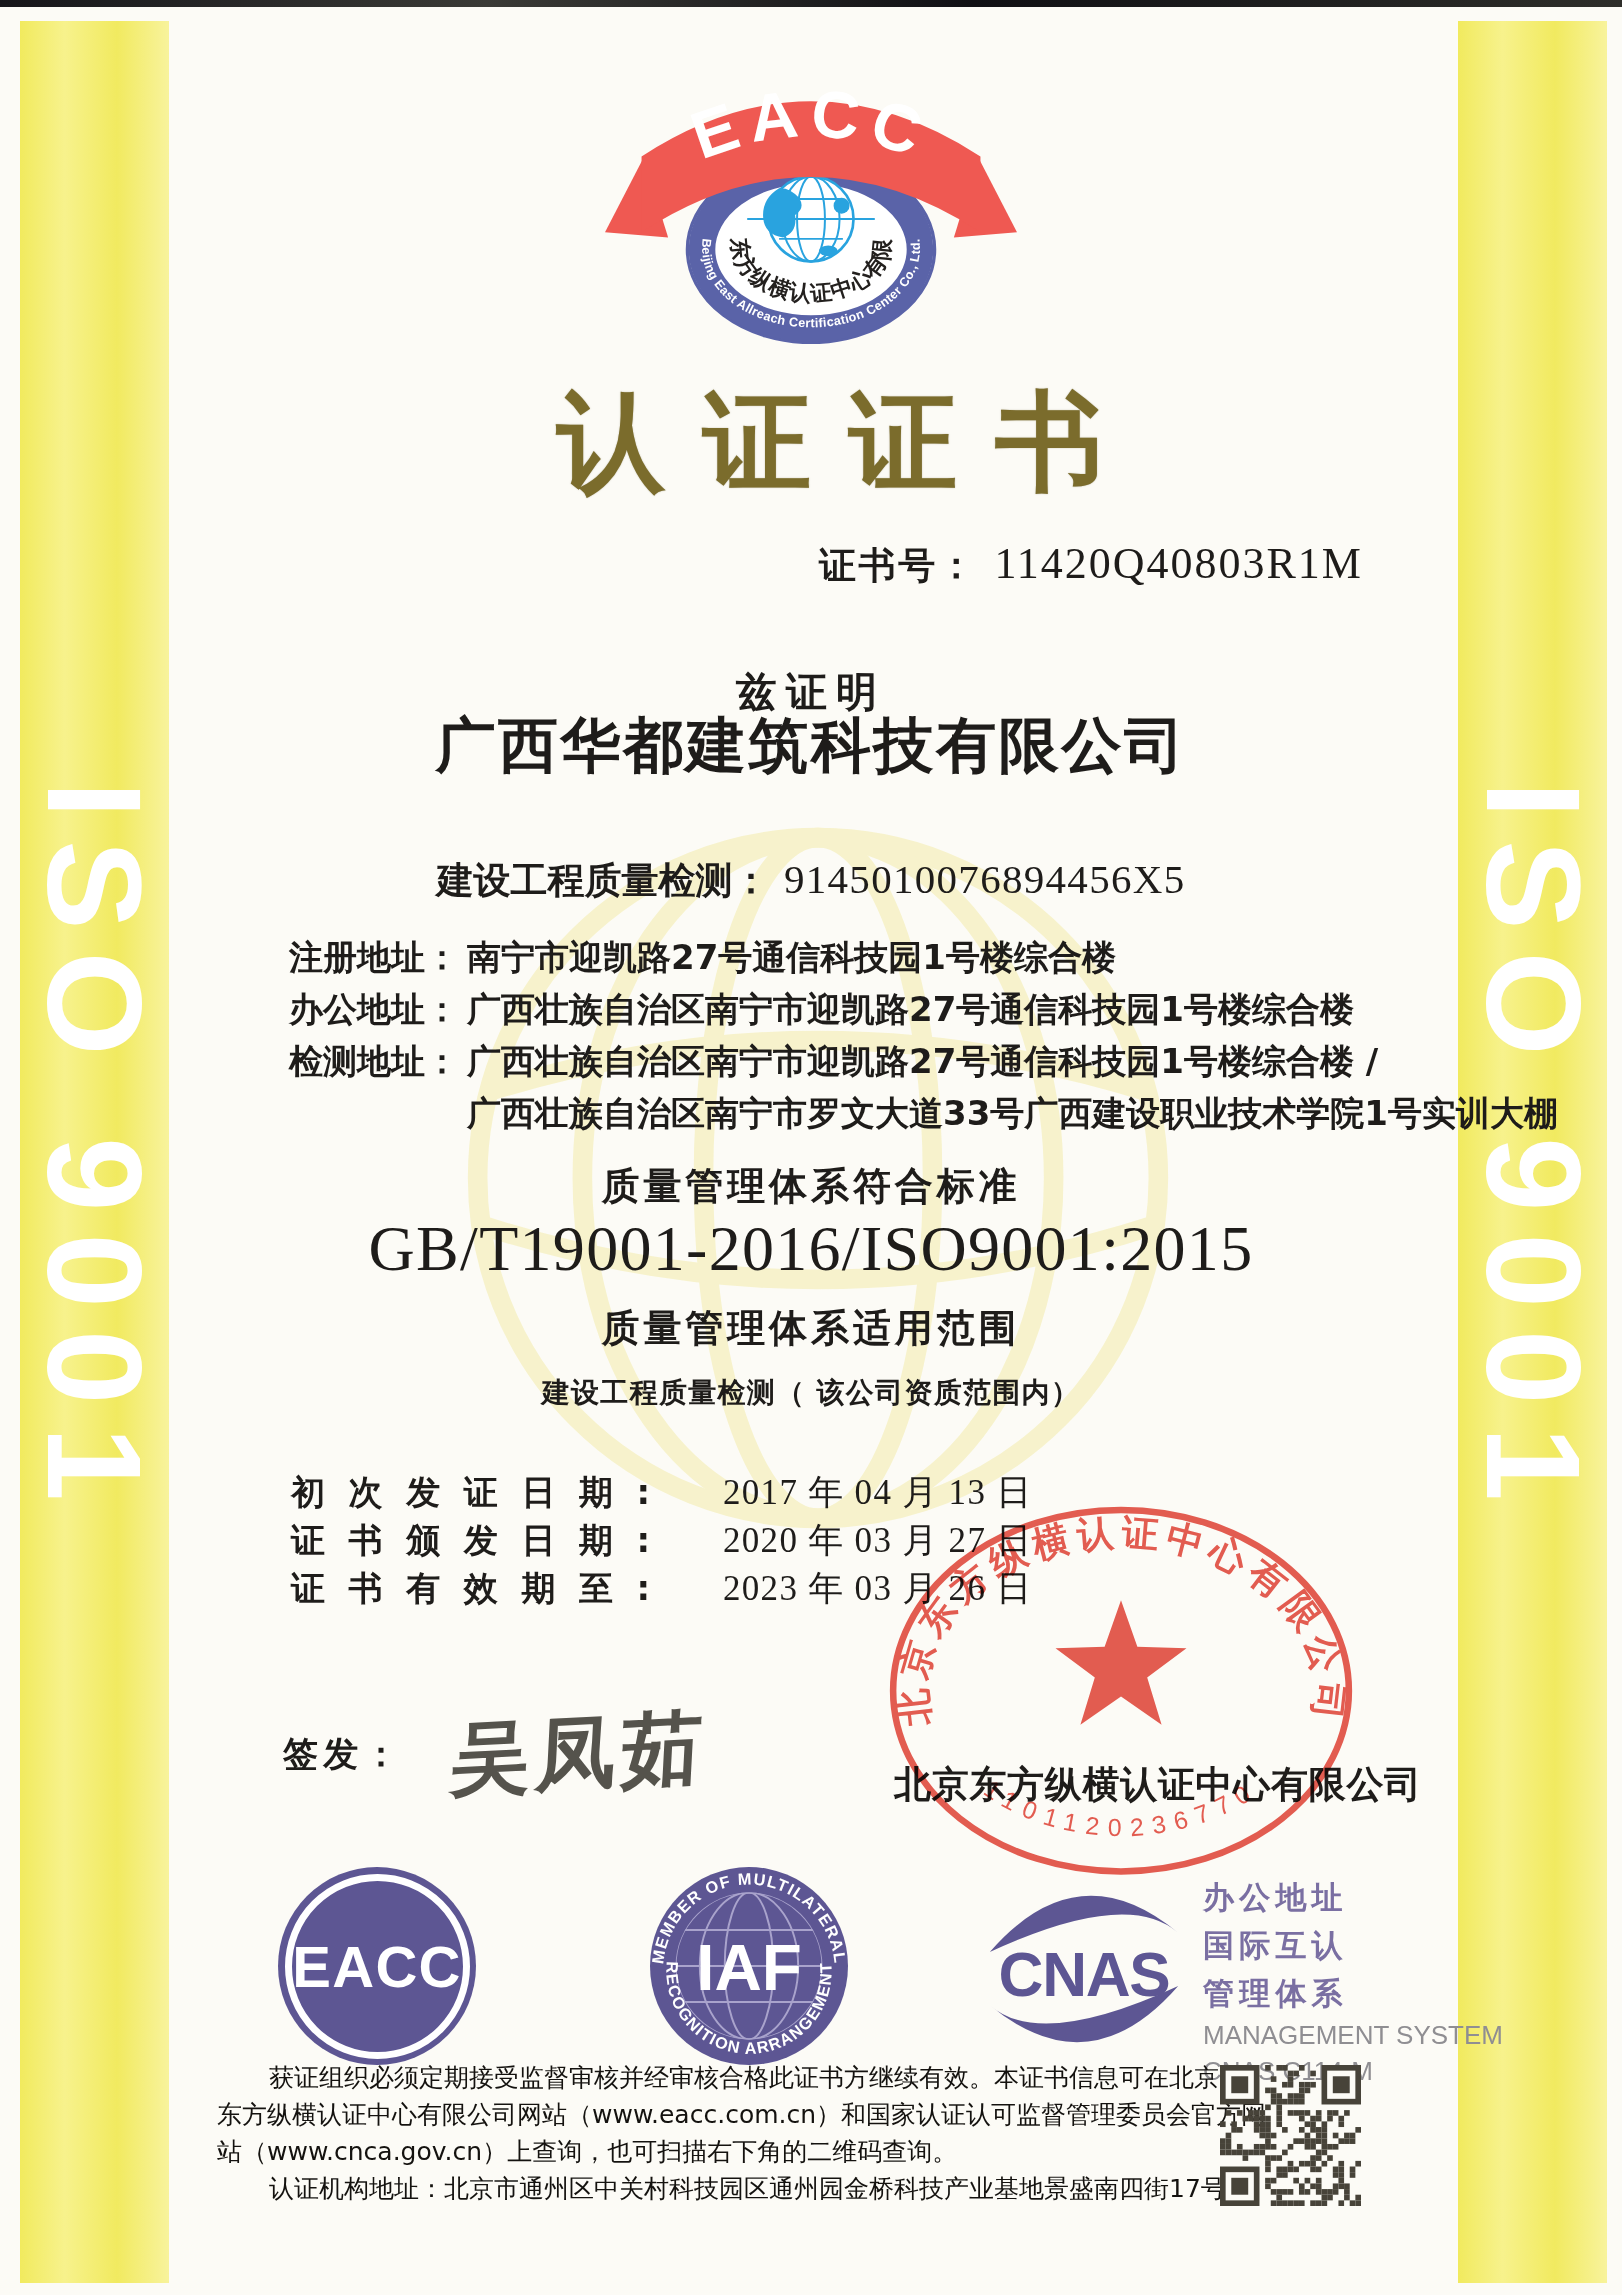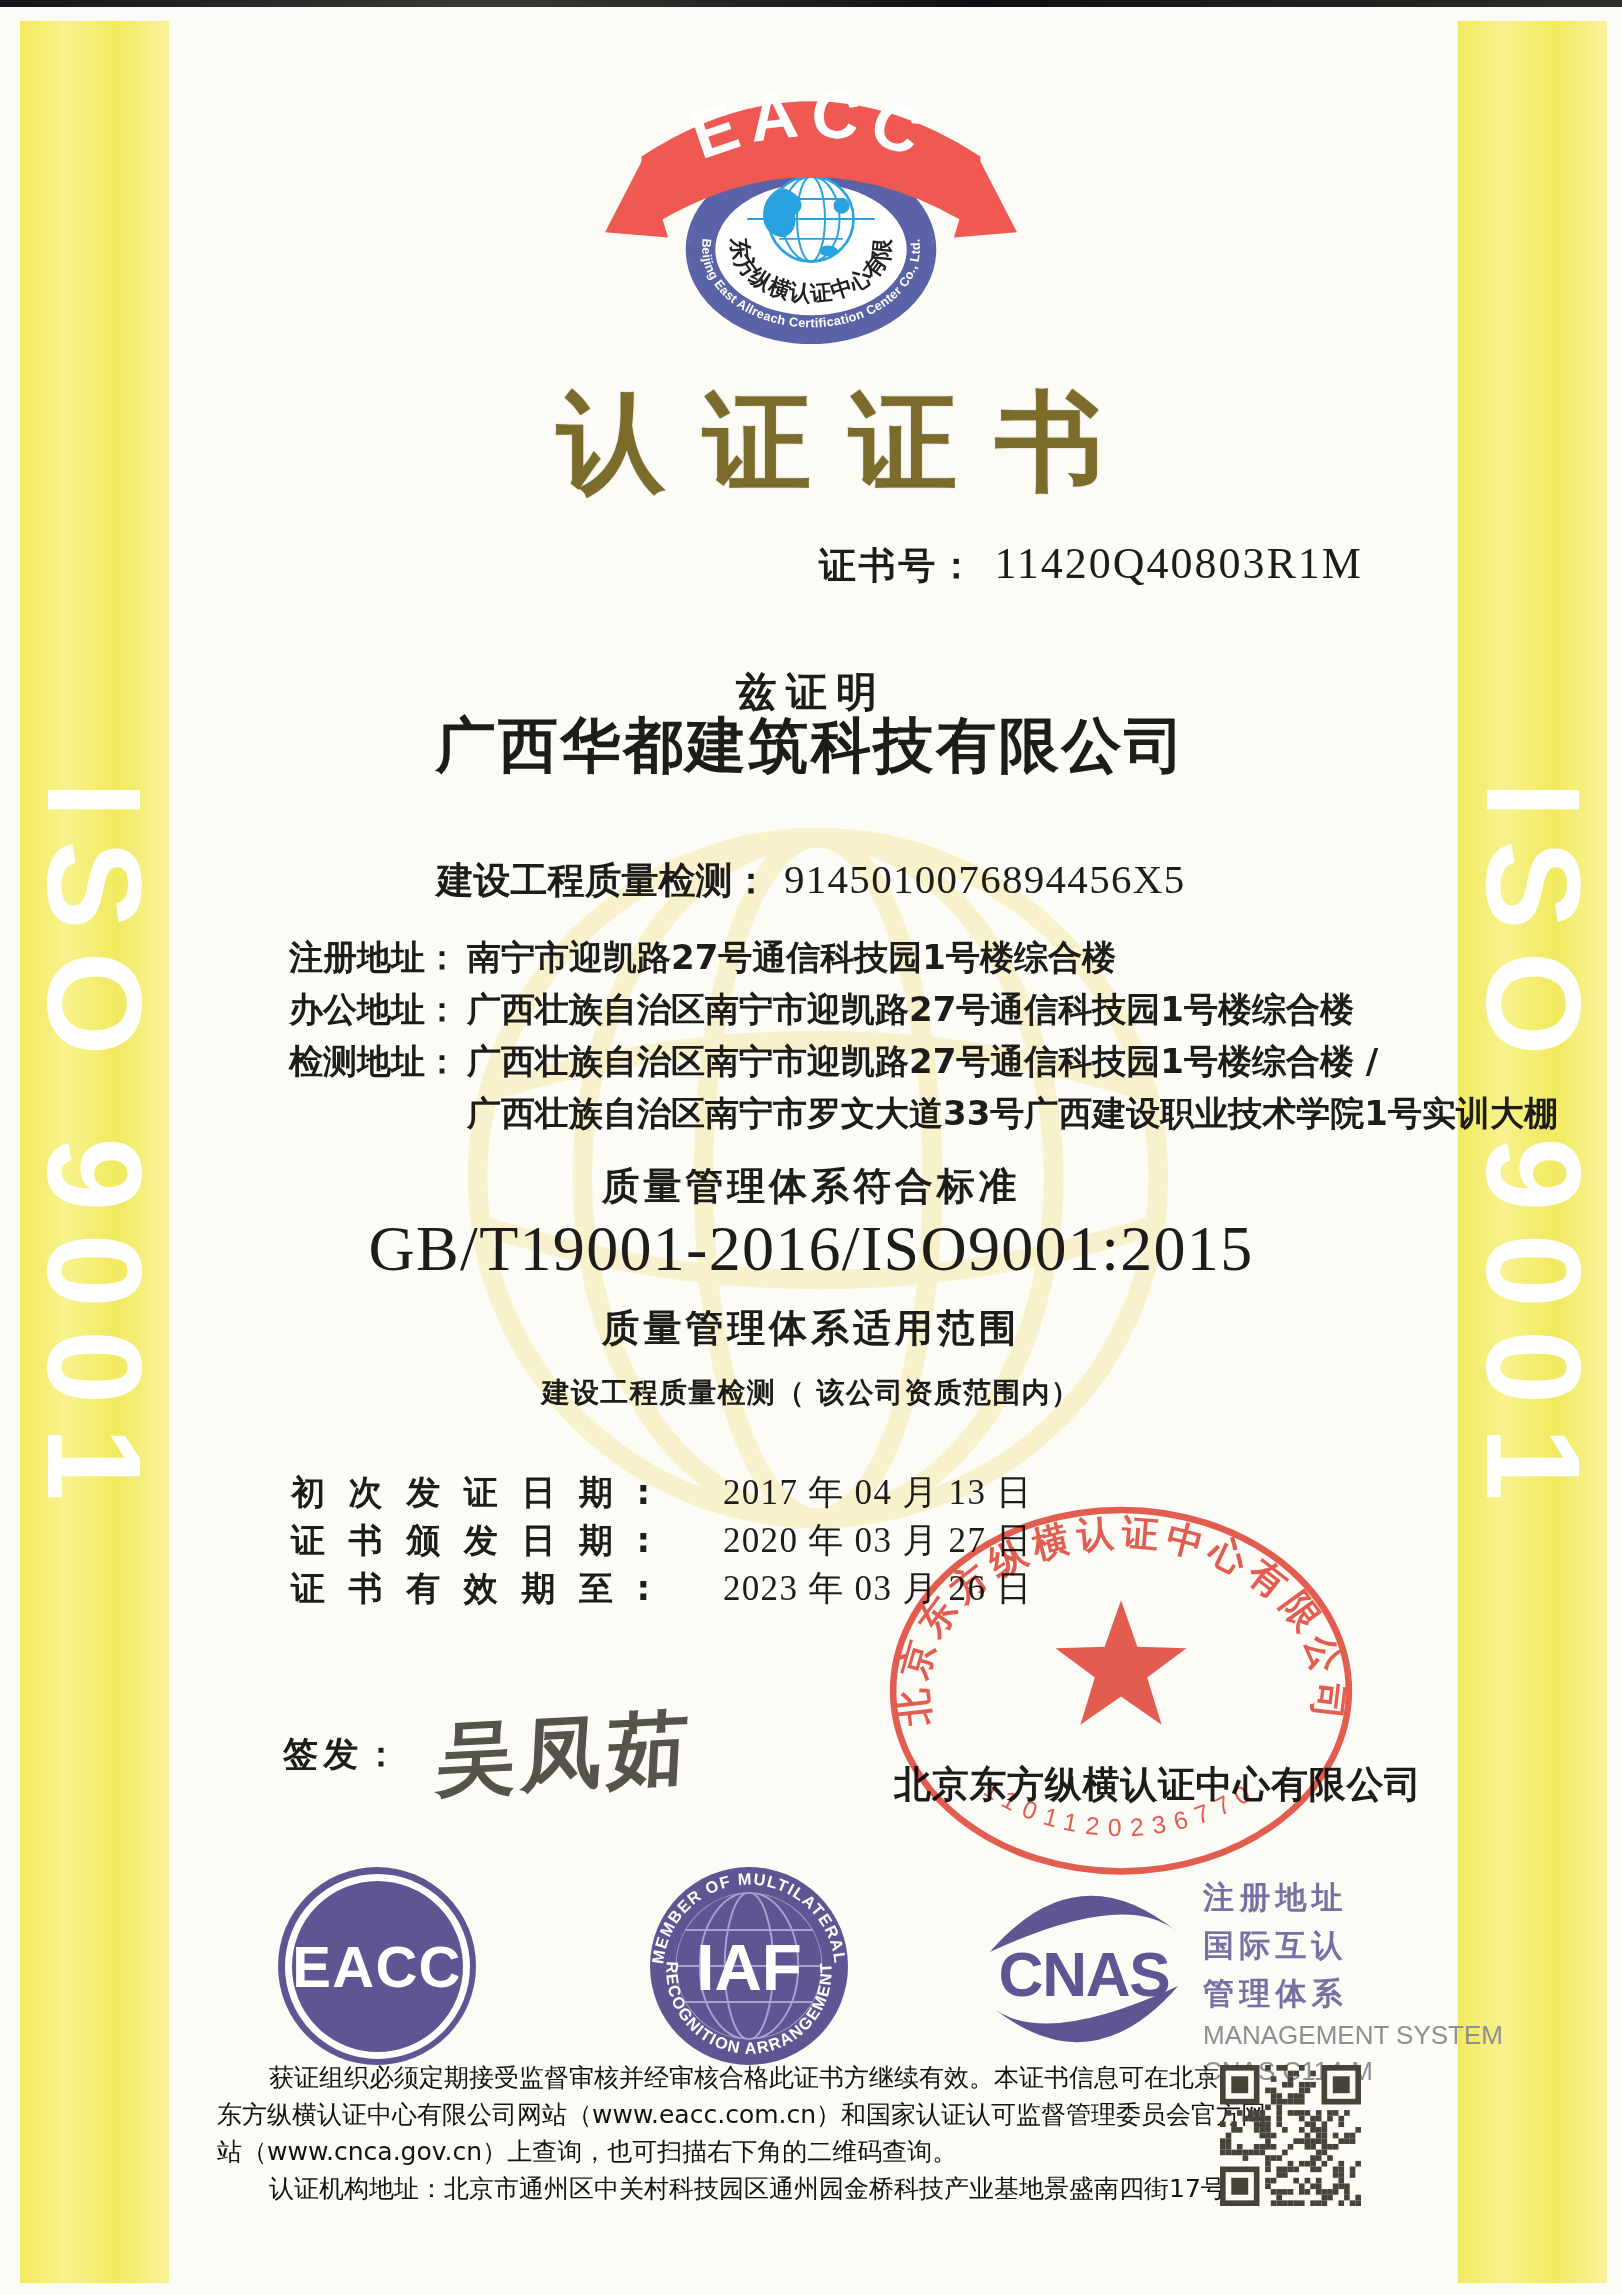--- a/index.html
+++ b/index.html
@@ -36,21 +36,21 @@
   .addr .lab{width:178px;flex:none;}
   .addr .row.cont .lab{visibility:hidden;}
   .std1{top:1161px;font-size:38px;font-weight:bold;letter-spacing:3.9px;}
   .gb{top:1212px;font-family:"Liberation Serif","DejaVu Serif",serif;font-size:64px;letter-spacing:1.3px;}
   .std2{top:1303px;font-size:38px;font-weight:bold;letter-spacing:3.9px;}
   .scope{top:1374px;font-size:28px;font-weight:bold;letter-spacing:1.3px;}
   .dates{top:1469px;left:291px;z-index:2;text-align:left;}
   .dates .row{display:flex;align-items:baseline;height:48px;}
   .dates .lab{font-size:34px;font-weight:bold;letter-spacing:23.6px;width:432px;flex:none;}
   .dates .val{font-family:"Liberation Serif","DejaVu Serif",serif;font-size:35px;letter-spacing:1.3px;}
-  .sign{top:1714px;left:283px;z-index:2;display:flex;align-items:center;gap:33px;}
+  .sign{top:1714px;left:283px;z-index:2;display:flex;align-items:center;gap:47px;}
   .sign .lab{font-size:35px;font-weight:bold;letter-spacing:5.2px;}
   .sign .name{font-size:80px;font-weight:900;color:#55534c;letter-spacing:5.2px;
               transform:skewX(-6deg) rotate(-3deg);display:inline-block;line-height:1;}
   .issuer{top:1760px;left:894px;z-index:2;font-size:37px;font-weight:bold;letter-spacing:0.7px;}
   .seal{top:1502px;left:882px;z-index:3;opacity:.88;mix-blend-mode:multiply;}
   
   .badge-eacc{top:1867px;left:278px;width:198px;height:198px;border-radius:50%;background:#5d5693;z-index:2;}
   .badge-eacc::before{content:"";position:absolute;inset:6.5px;border:7.9px solid #fff;border-radius:50%;}
   .badge-eacc span{position:absolute;inset:0;display:flex;align-items:center;justify-content:center;
         color:#fff;font-size:58px;font-weight:900;letter-spacing:1.3px;font-family:"Liberation Sans",sans-serif;}
@@ -231,21 +231,21 @@
   </text>
 </svg>
 
 <svg class="abs badge-cnas" width="208" height="198" viewBox="0 0 318 302">
   <path d="M 15,125 Q 150,-30 302,95 Q 225,28 15,125 Z" fill="#5d5693"></path>
   <path d="M 303,177 Q 168,332 16,207 Q 93,274 303,177 Z" fill="#5d5693"></path>
   <text x="159" y="192" text-anchor="middle" font-size="95" font-weight="900" fill="#5d5693" font-family="Liberation Sans, sans-serif" letter-spacing="-2">CNAS</text>
 </svg>
 
 <div class="abs cnas-text">
-  <div class="cn">注册地址</div>
+  <div class="cn">办公地址</div>
   <div class="cn">国际互认</div>
   <div class="cn">管理体系</div>
   <div class="en">MANAGEMENT SYSTEM</div>
   <div class="en">CNAS C114-M</div>
 </div>
 
 <div class="abs footer">
   <div class="f-line indent">获证组织必须定期接受监督审核并经审核合格此证书方继续有效。本证书信息可在北京</div>
   <div class="f-line">东方纵横认证中心有限公司网站（www.eacc.com.cn）和国家认证认可监督管理委员会官方网</div>
   <div class="f-line">站（www.cnca.gov.cn）上查询，也可扫描右下角的二维码查询。</div>

